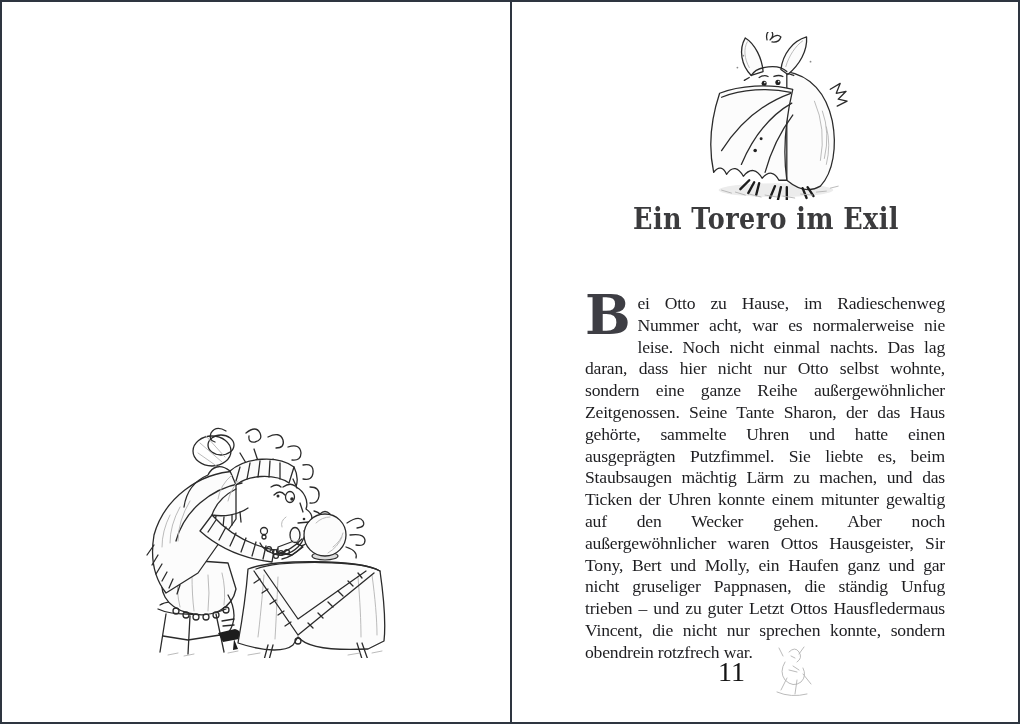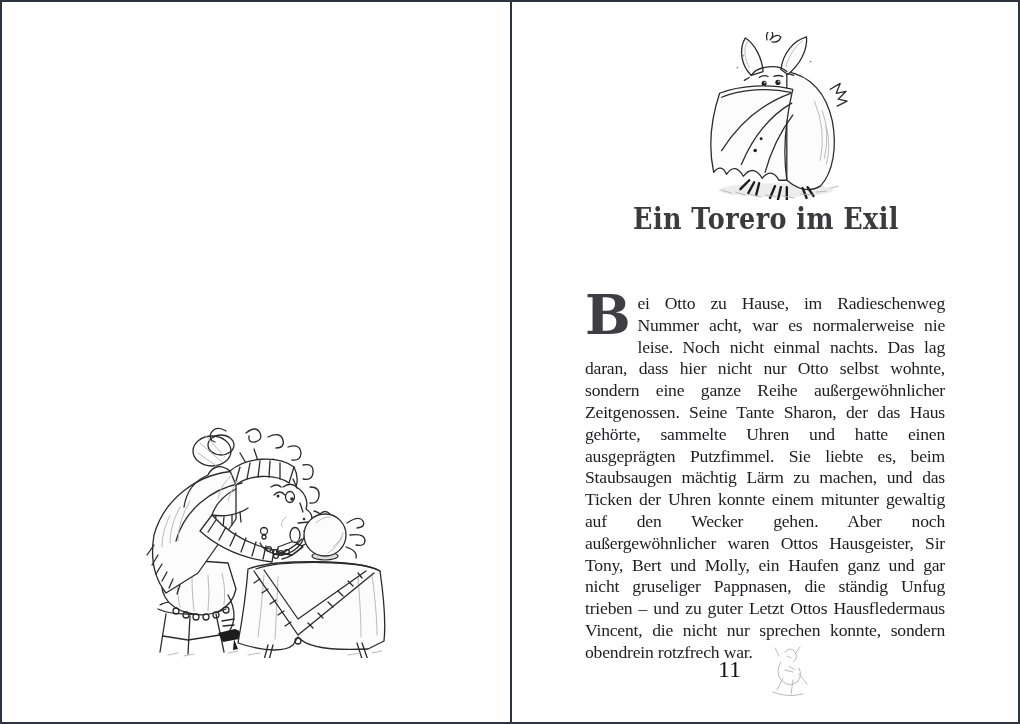--- a/index.html
+++ b/index.html
@@ -43,21 +43,21 @@
     font-family:"DejaVu Serif",serif;font-weight:bold;
     font-size:54px;line-height:43px;height:43px;
     padding:1px 7px 0 0;color:#3e3e44;
   }
   .footer{
     position:absolute;left:206px;top:642px;
     display:flex;align-items:flex-start;gap:24px;
   }
   .pagenum{
     font-family:"Liberation Serif",serif;
-    font-size:24px;color:#141414;padding-top:12px;
+    font-size:28px;color:#141414;padding-top:12px;
   }
   svg .ink{stroke:#2b2b2b;stroke-width:1.3;fill:none;stroke-linecap:round;stroke-linejoin:round;}
   svg .lite{stroke:#b3b3b3;stroke-width:0.9;fill:none;stroke-linecap:round;}
   svg .paperfill{fill:#fcfcfc;}
 </style>
 </head>
 <body>
 
 <div class="spread">
 

